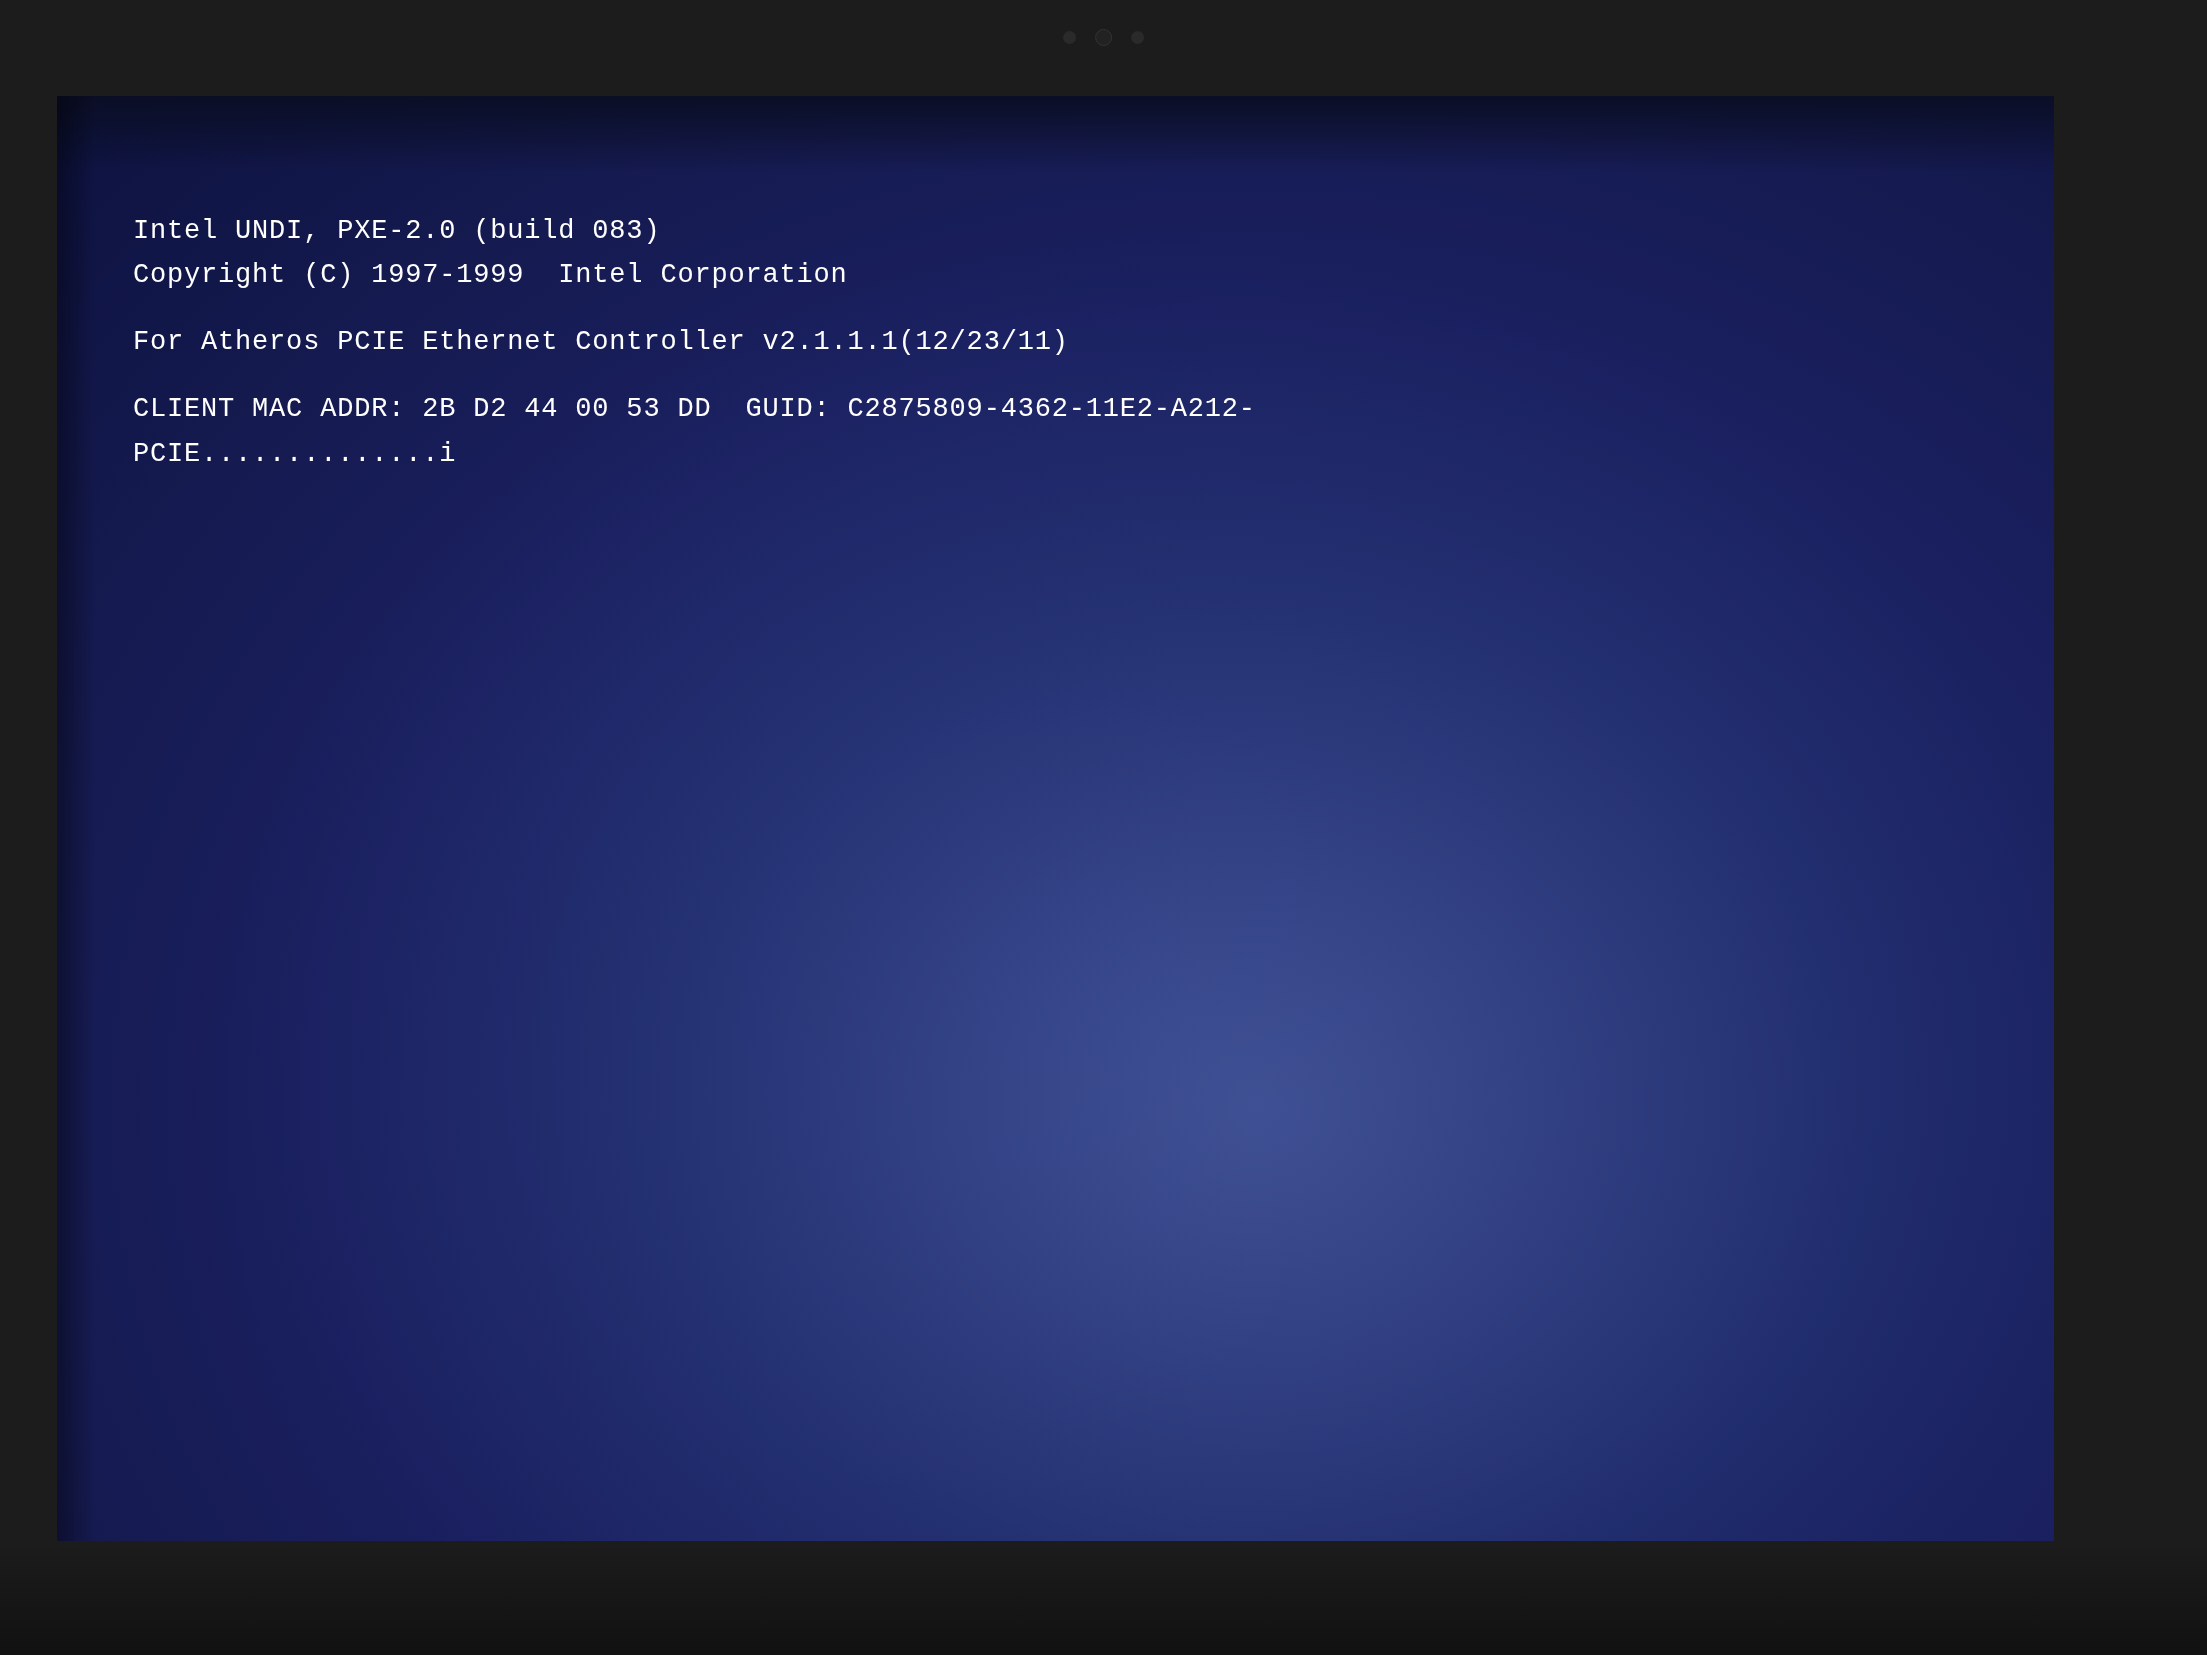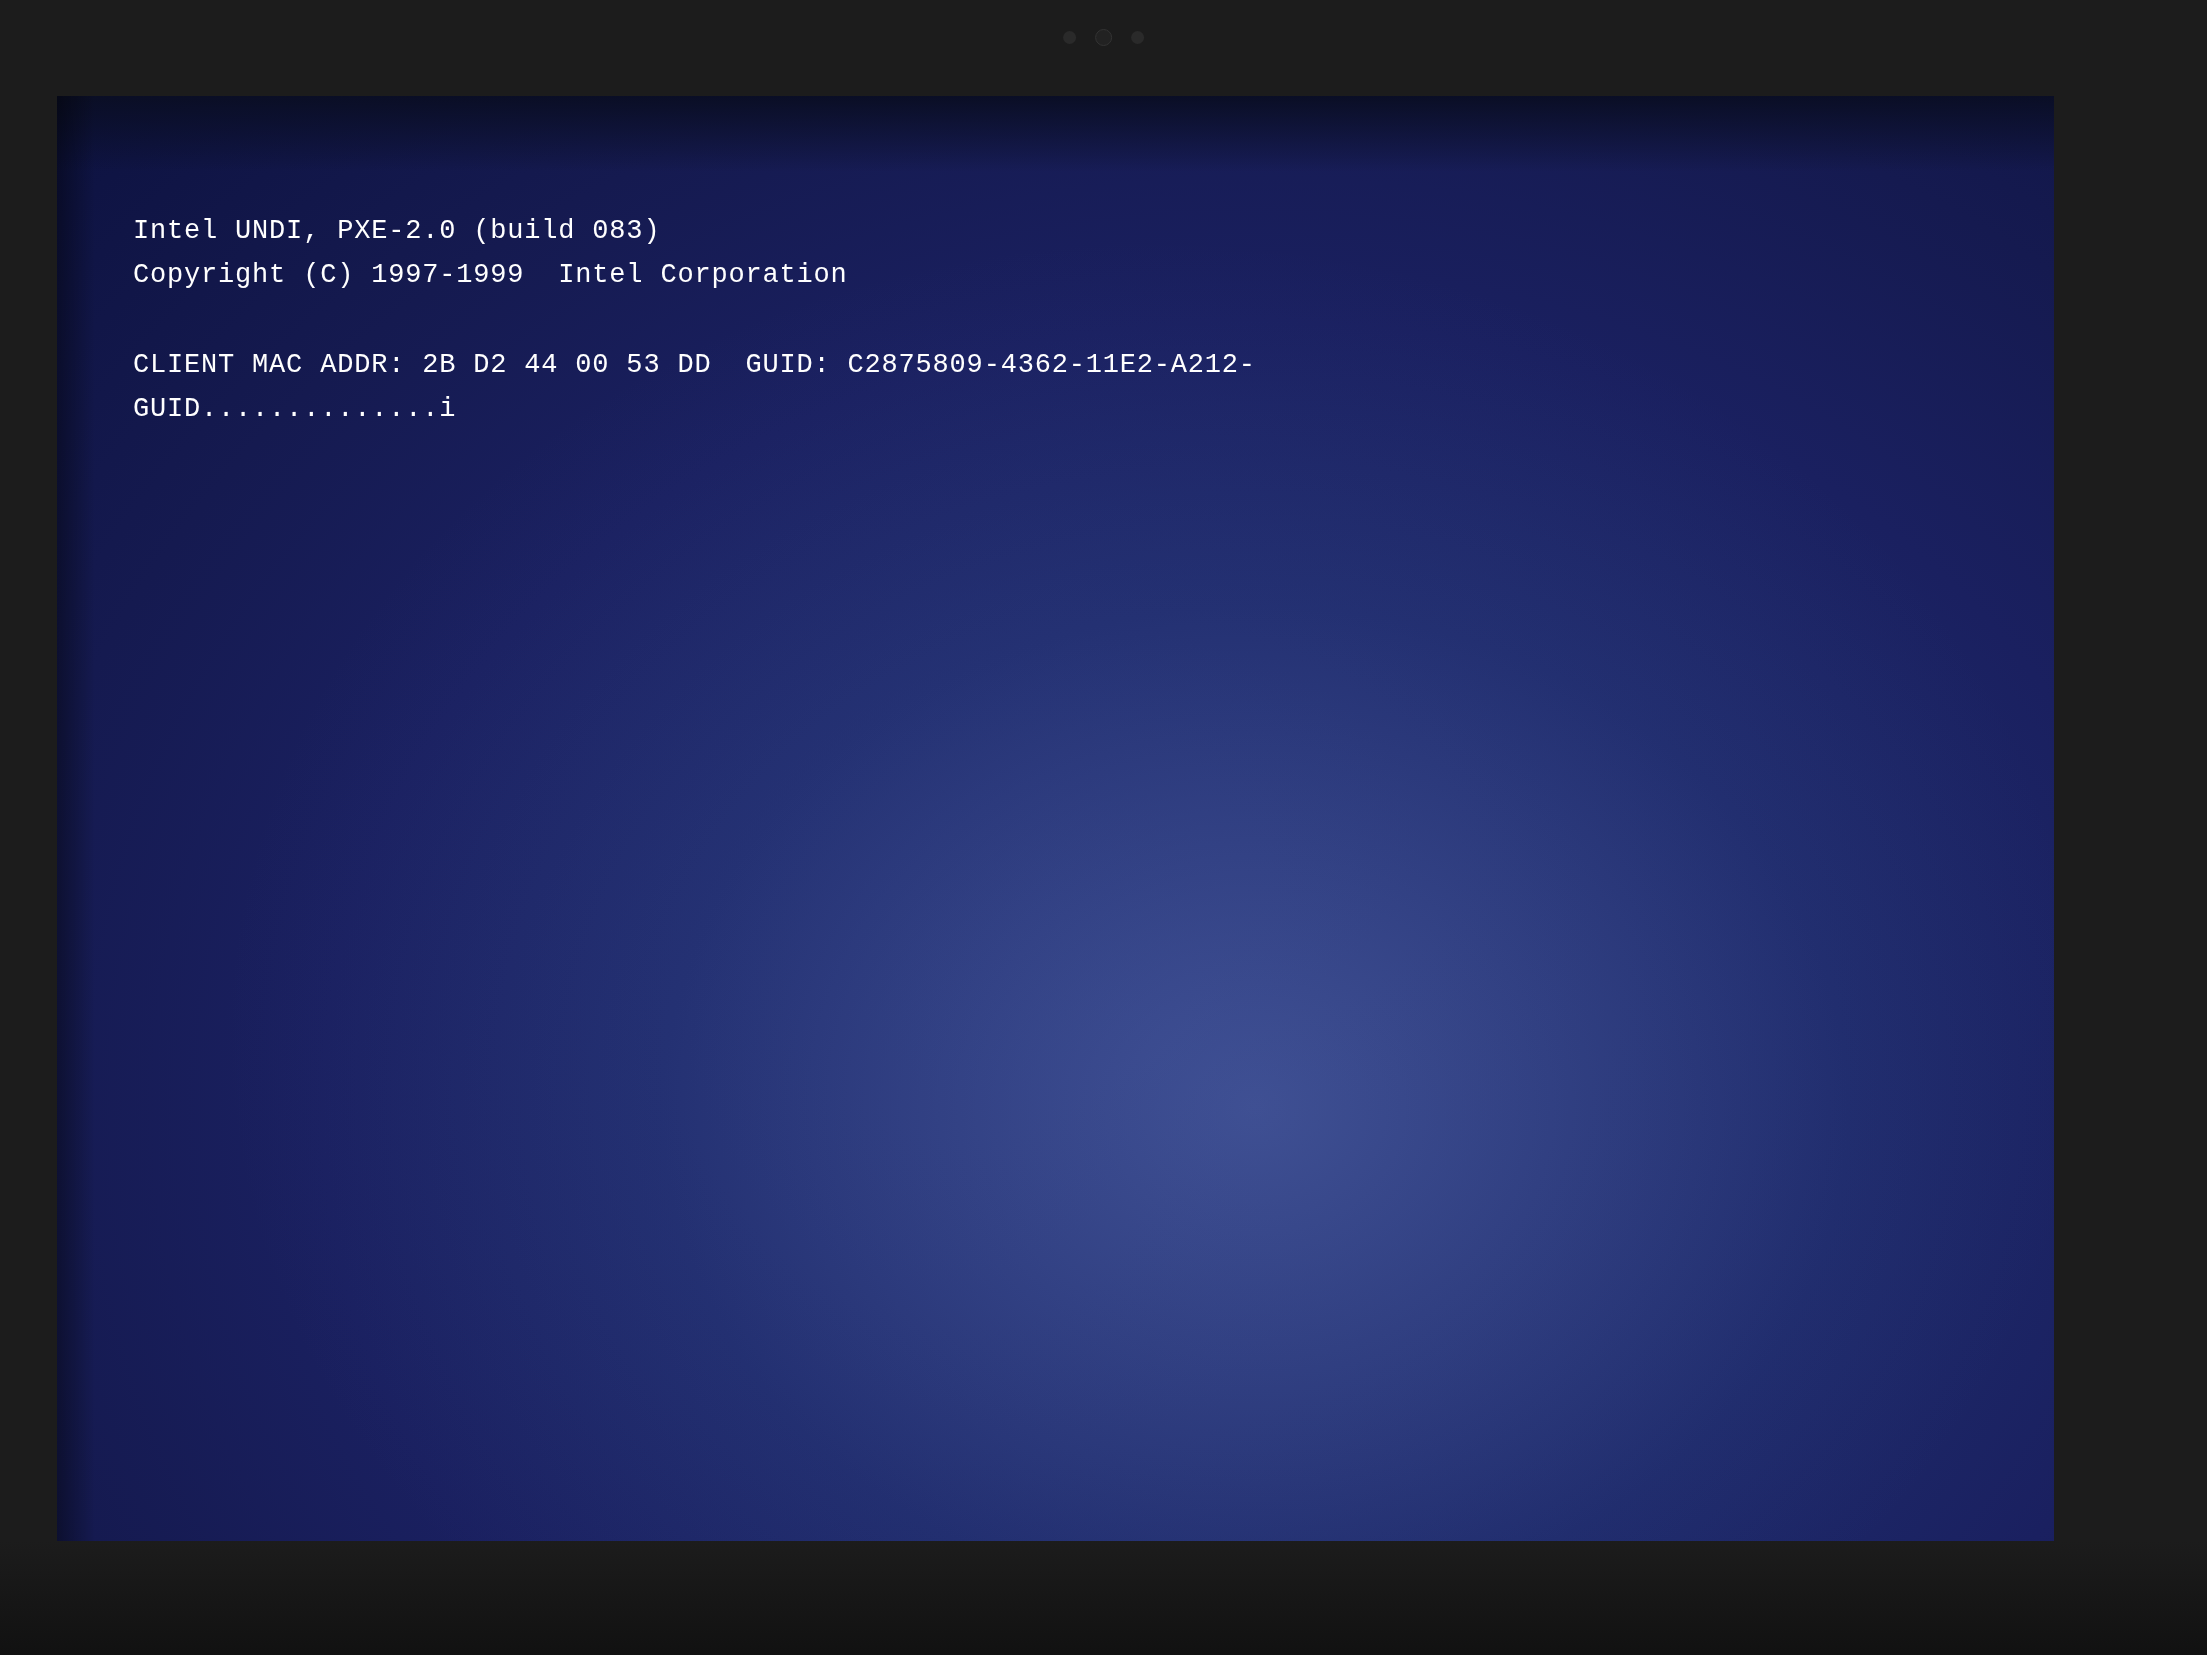--- a/index.html
+++ b/index.html
@@ -154,22 +154,23 @@
     </div>
 
     <div class="screen">
       <div class="screen-top-bar"></div>
 
       <div class="terminal-content">
 
       <span class="terminal-line">Intel UNDI, PXE-2.0 (build 083)</span>
           <span class="terminal-line">Copyright (C) 1997-1999  Intel Corporation</span>
           <span class="terminal-line spacer"></span>
+          <span class="terminal-line">For Atheros PCIE Ethernet Controller v2.1.1.1(12/23/11)</span>
           <span class="terminal-line spacer"></span>
           <span class="terminal-line bold">CLIENT MAC ADDR: 2B D2 44 00 53 DD  GUID: C2875809-4362-11E2-A212-</span>
-          <span class="terminal-line bold">GUID..............i</span>
+          <span class="terminal-line bold">PCIE..............i</span>
         </div>
     </div>
 
     <div class="bottom-bezel"></div>
   </div>
 </div>
 
 
 </body></html>

